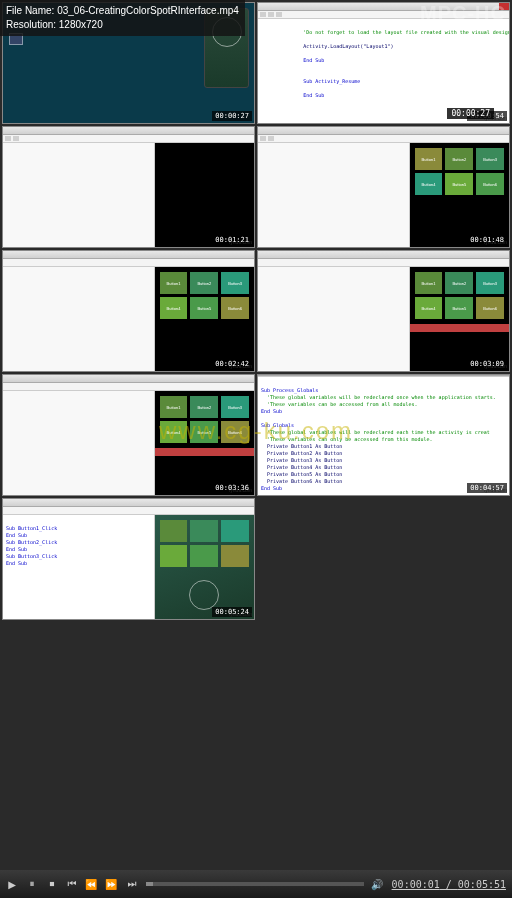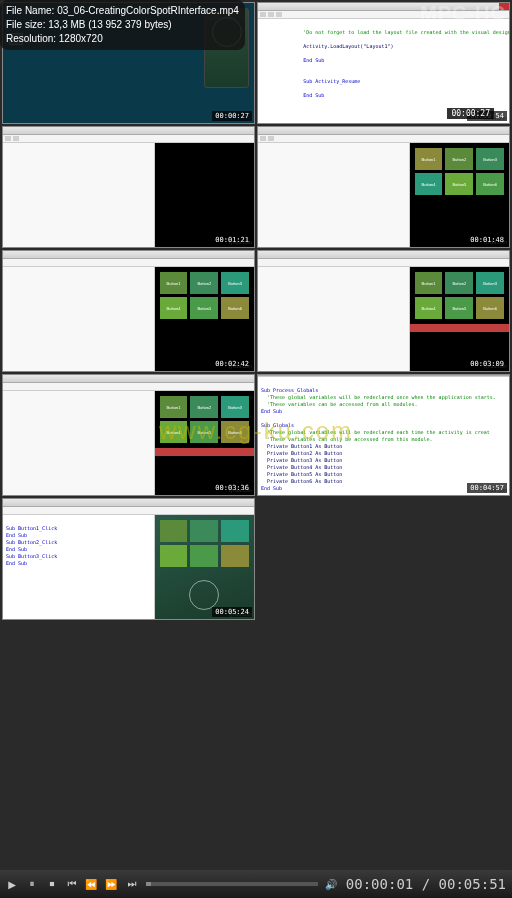--- a/index.html
+++ b/index.html
@@ -1,18 +1,18 @@
 <!DOCTYPE html>
 <html><head>
 <meta charset="utf-8">
 <style>
 * { margin: 0; padding: 0; box-sizing: border-box; }
 body { width: 512px; height: 898px; background: #4a4a4a; font-family: Arial, sans-serif; font-size: 8px; overflow: hidden; }
 .player { width: 512px; height: 898px; background: #2a2a2a; position: relative; }
-.info-box { position: absolute; top: 0; left: 0; background: rgba(20,20,20,0.85); color: #fff; padding: 4px 6px; font-size: 10px; line-height: 14px; z-index: 100; border-radius: 8px; }
+.info-box { position: absolute; top: 0; left: 0; background: rgba(20,20,20,0.85); color: #fff; padding: 4px 6px; font-size: 10px; line-height: 14px; z-index: 100; }
 .brand { position: absolute; top: 2px; right: 6px; font-size: 20px; font-weight: bold; color: rgba(255,255,255,0.3); z-index: 100; letter-spacing: 1px; }
 .grid { display: grid; grid-template-columns: 1fr 1fr; grid-template-rows: repeat(7, 1fr); width: 100%; height: 870px; gap: 2px; padding: 2px; }
 .thumb { background: #0f172a; position: relative; overflow: hidden; border: 1px solid #888; }
 .thumb-dark { background: #0a3a4a; }
 .ide { display: flex; flex-direction: column; height: 100%; }
 .ide-titlebar { height: 8px; background: linear-gradient(#e8e8e8,#d0d0d0); border-bottom: 1px solid #aaa; }
 .ide-toolbar { height: 8px; background: #f4f4f4; border-bottom: 1px solid #ccc; display: flex; align-items: center; padding: 0 2px; gap: 2px; }
 .tb-btn { width: 6px; height: 5px; background: #d0d0d0; }
 .ide-body { flex: 1; display: flex; }
 .ide-left { flex: 1; background: #fff; padding: 3px; font-size: 5px; color: #333; line-height: 7px; }
@@ -35,33 +35,32 @@
 .lynda { position: absolute; bottom: 2px; right: 2px; font-size: 5px; color: #888; }
 .ts-main { position: absolute; top: 108px; right: 18px; background: rgba(0,0,0,0.8); color: #fff; font-size: 8px; padding: 1px 4px; font-family: monospace; z-index: 50; }
 .android-phone { position: absolute; top: 5px; right: 5px; width: 45px; height: 80px; background: linear-gradient(#2a4a3a,#1a3a2a); border-radius: 3px; border: 1px solid #444; }
 .clock-face { width: 30px; height: 30px; border: 1px solid rgba(255,255,255,0.5); border-radius: 50%; margin: 8px auto; }
 .desktop-icon { width: 12px; height: 12px; position: absolute; top: 30px; left: 6px; }
 .desktop-icon::before { content: ''; display: block; width: 12px; height: 10px; background: #346; border: 1px solid #89a; }
 .controls { position: absolute; bottom: 0; left: 0; right: 0; height: 28px; background: linear-gradient(#3a3a3a,#1a1a1a); display: flex; align-items: center; padding: 0 6px; gap: 8px; }
 .ctrl-btn { width: 12px; height: 12px; display: flex; align-items: center; justify-content: center; color: #ccc; font-size: 10px; }
 .seekbar { flex: 1; height: 4px; background: #555; position: relative; }
 .seekbar-fill { height: 100%; background: #888; width: 3%; }
-.time-display { color: #ccc; font-size: 14px; font-family: monospace; }
+.time-display { color: #ccc; font-size: 10px; font-family: monospace; text-decoration: underline; }
 .watermark { position: absolute; top: 48%; left: 50%; transform: translate(-50%,-50%); font-size: 24px; font-weight: normal; color: rgba(200,180,0,0.5); z-index: 200; letter-spacing: 2px; pointer-events: none; }
 .props-panel { background: #f8f8f8; padding: 2px; font-size: 4px; }
 .red-x { position: absolute; top: 0; right: 0; width: 10px; height: 7px; background: #c43030; }
 </style>
 </head>
 <body>
 
 <div class="player">
 
   <div class="info-box">
     <div><span>File Name:</span> <span>03_06-CreatingColorSpotRInterface.mp4</span></div>
-    <div><span>File size:</span> <span>13,3 MB (13 952 379 bytes)</span></div>
     <div><span>Resolution:</span> <span>1280x720</span></div>
   </div>
 
   <div class="brand">MPC-HC</div>
   <div class="watermark">www.cg-ku.com</div>
 
   <div class="ts-main">00:00:27</div>
 
   <div class="grid">
 

